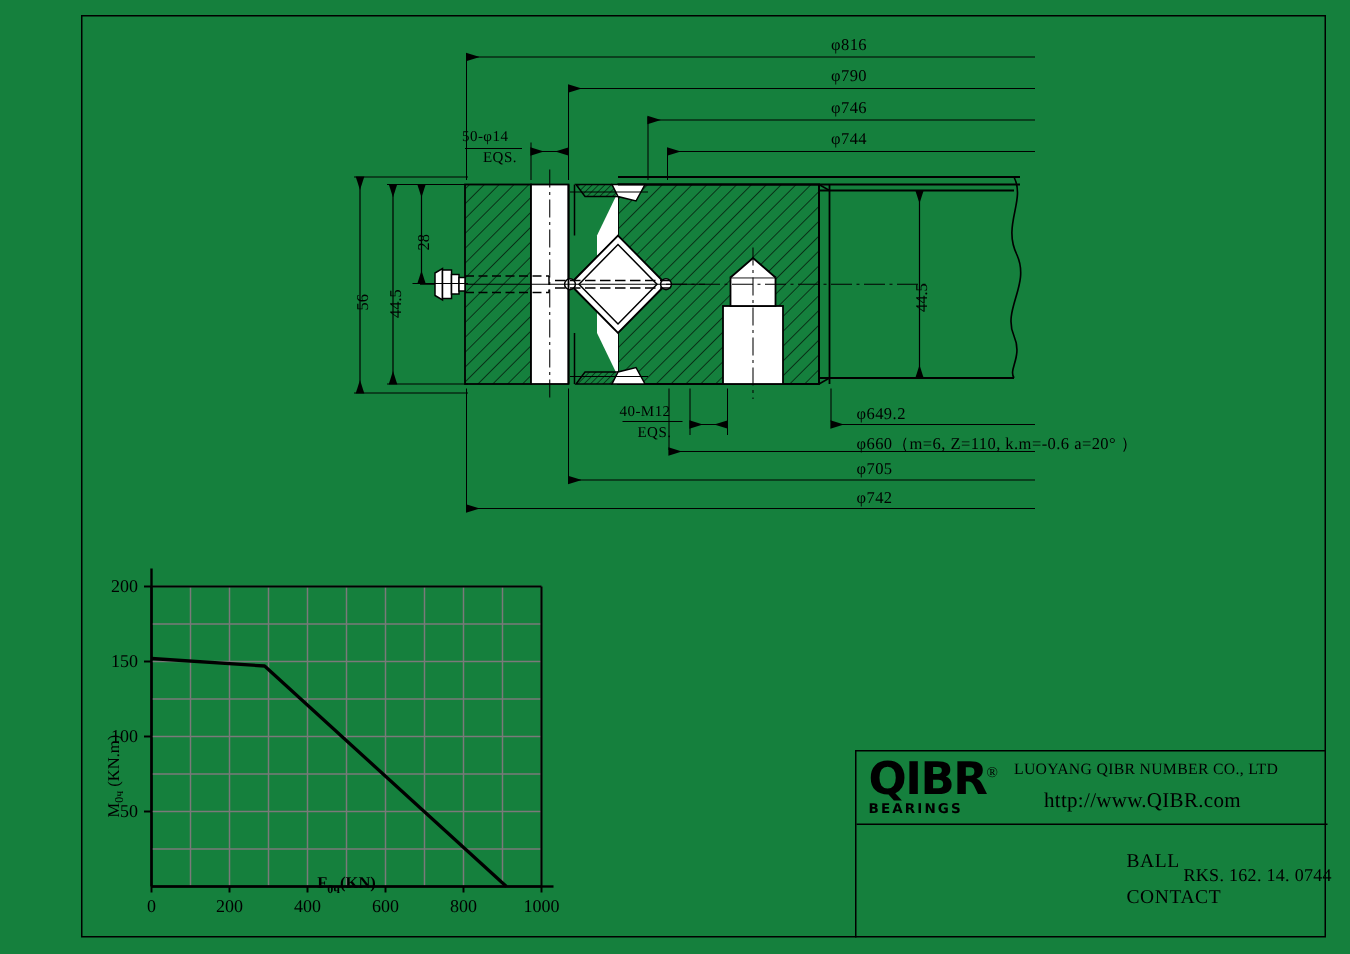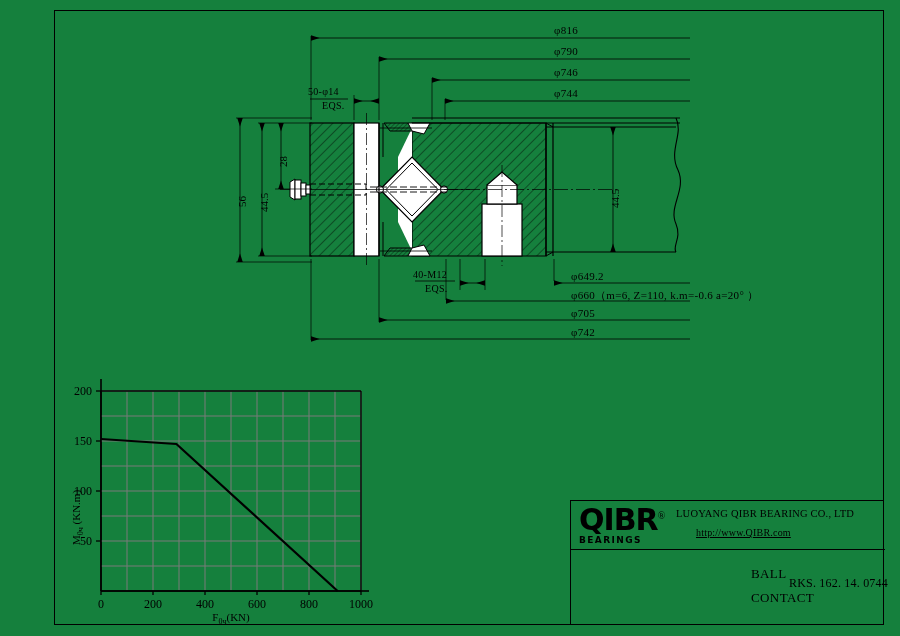--- a/index.html
+++ b/index.html
@@ -13,21 +13,21 @@
         transform-origin:0 0;transform:rotate(-90deg);}
   svg{position:absolute;left:0;top:0;overflow:visible;}
   #titleblock{position:absolute;left:570px;top:500px;width:314px;height:125px;border-left:1.4px solid #000;border-top:1.4px solid #000;box-sizing:border-box;}
   #tb-logo{position:absolute;left:0;top:0;width:314px;height:49px;border-bottom:1.4px solid #000;box-sizing:border-box;}
   #tb-name{position:absolute;left:0;top:49px;width:170px;height:76px;border-right:1.4px solid #000;box-sizing:border-box;}
   #tb-part{position:absolute;left:170px;top:49px;width:144px;height:76px;box-sizing:border-box;}
   .logo-q{font-family:"DejaVu Sans",sans-serif;font-weight:bold;font-size:30px;letter-spacing:-1px;color:#000;line-height:1;}
   .logo-b{font-family:"DejaVu Sans",sans-serif;font-weight:bold;font-size:9px;letter-spacing:1.4px;color:#000;line-height:1;}
   .reg{font-size:10px;vertical-align:super;font-family:"Liberation Serif",serif;font-weight:normal;}
   .co{font-family:"Liberation Serif",serif;font-size:10.5px;color:#000;white-space:nowrap;letter-spacing:.2px;}
-  .url{font-family:"Liberation Serif",serif;font-size:10px;color:#000;white-space:nowrap;letter-spacing:.2px;text-decoration:underline;}
+  .url{font-family:"Liberation Serif",serif;font-size:14px;color:#000;white-space:nowrap;letter-spacing:.2px;}
   .tbline{font-family:"Liberation Serif",serif;font-size:13px;color:#000;white-space:nowrap;letter-spacing:.6px;}
   .tblabel{font-family:"Liberation Serif",serif;font-size:13px;color:#000;white-space:nowrap;letter-spacing:.4px;}
   .tbval{font-family:"Liberation Serif",serif;font-size:12px;color:#000;white-space:nowrap;letter-spacing:.2px;}
   .axnum{position:absolute;font-family:"Liberation Serif",serif;font-size:12px;color:#000;white-space:nowrap;}
   .axlbl{position:absolute;font-family:"Liberation Serif",serif;font-size:11px;color:#000;white-space:nowrap;}
   .axlbl-y{position:absolute;font-family:"Liberation Serif",serif;font-size:11px;color:#000;white-space:nowrap;
            transform-origin:0 0;transform:rotate(-90deg);}
   .sub{font-size:8px;vertical-align:sub;}
 </style>
 </head>
@@ -242,21 +242,21 @@
       </g>
     </svg>
 
   <div id="titleblock">
 
     <div id="tb-logo">
       <div style="position:absolute;left:8px;top:4px;">
         <div class="logo-q"><span>QIBR</span><span class="reg">®</span></div>
         <div class="logo-b" style="margin-top:1px;">BEARINGS</div>
       </div>
-      <div class="co" style="position:absolute;left:105px;top:7px;">LUOYANG QIBR BEARING CO., LTD</div>
+      <div class="co" style="position:absolute;left:105px;top:7px;">LUOYANG QIBR NUMBER CO., LTD</div>
       <div class="url" style="position:absolute;left:125px;top:26px;">http://www.QIBR.com</div>
     </div>
 
 
     <div id="tb-part">
       <div class="tblabel" style="position:absolute;left:10px;top:16px;">BALL</div>
       <div class="tblabel" style="position:absolute;left:10px;top:40px;">CONTACT</div>
       <div class="tbval" style="position:absolute;left:48px;top:26px;">RKS. 162. 14. 0744</div>
     </div>
   </div>
@@ -264,15 +264,15 @@
 <div class="axnum" style="left: 101px; top: 597px; transform: translateX(-50%);">0</div>
     <div class="axnum" style="left: 153px; top: 597px; transform: translateX(-50%);">200</div>
     <div class="axnum" style="left: 205px; top: 597px; transform: translateX(-50%);">400</div>
     <div class="axnum" style="left: 257px; top: 597px; transform: translateX(-50%);">600</div>
     <div class="axnum" style="left: 309px; top: 597px; transform: translateX(-50%);">800</div>
     <div class="axnum" style="left: 361px; top: 597px; transform: translateX(-50%);">1000</div>
     <div class="axnum" style="left: 92px; top: 541px; transform: translate(-100%, -50%);">50</div>
     <div class="axnum" style="left: 92px; top: 491px; transform: translate(-100%, -50%);">100</div>
     <div class="axnum" style="left: 92px; top: 441px; transform: translate(-100%, -50%); text-align: right;">150</div>
     <div class="axnum" style="left: 92px; top: 391px; transform: translate(-100%, -50%);">200</div>
-    <div class="axlbl" style="left: 231px; top: 611px; transform: translateX(-50%);">F<span class="sub">0ч</span>(KN)</div>
+    <div class="axlbl" style="left: 231px; top: 583px; transform: translateX(-50%); font-weight: bold;">F<span class="sub">0ч</span>(KN)</div>
     <div class="axlbl-y" style="left: 70px; top: 545px;">M<span class="sub">0ч</span> (KN.m)</div>
   </div>
 
 </body></html>

